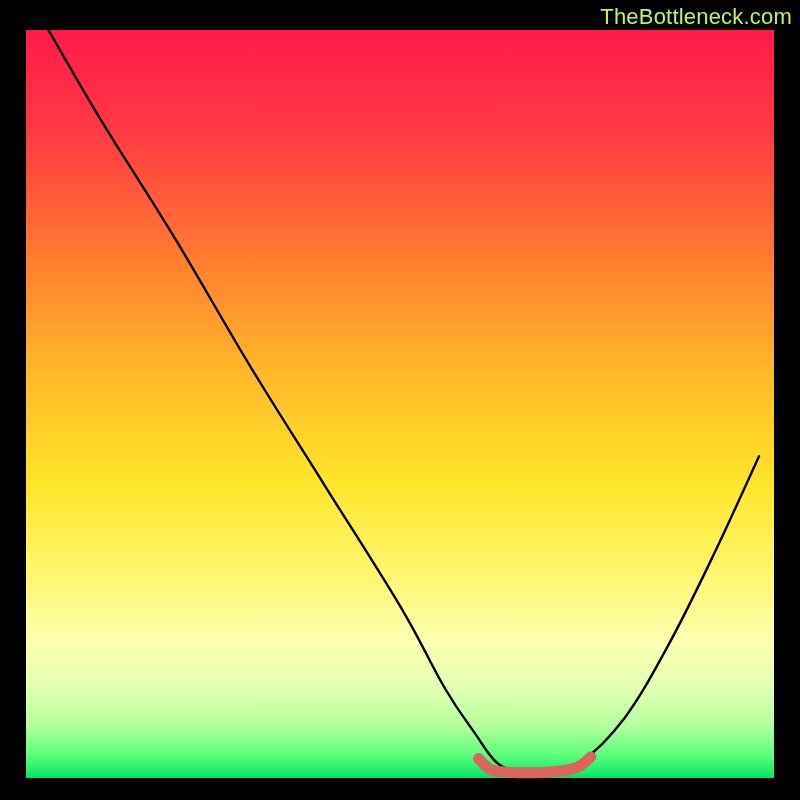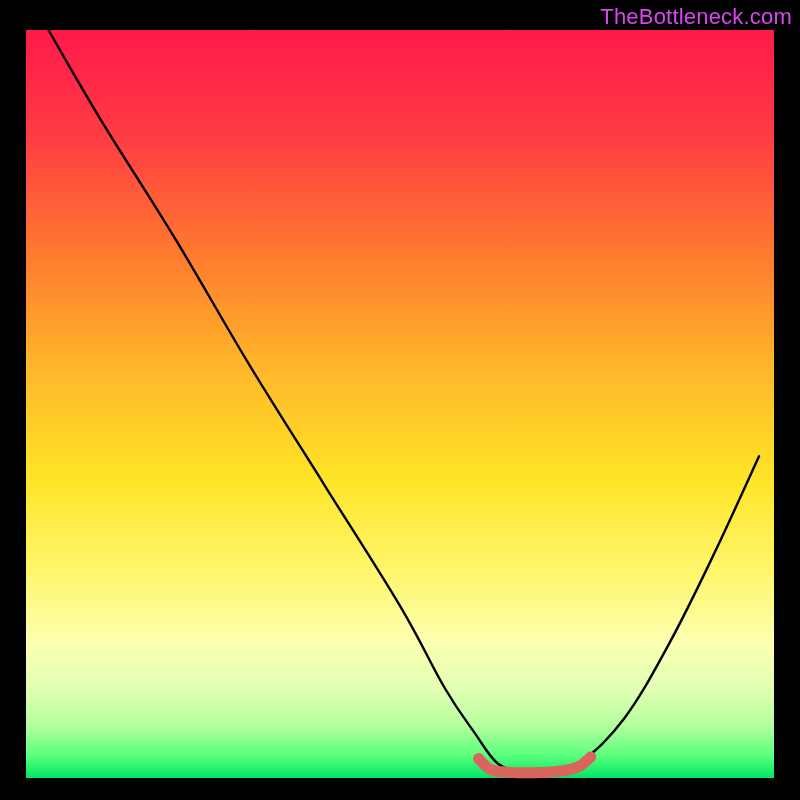--- a/index.html
+++ b/index.html
@@ -15,21 +15,21 @@
     width: 800px;
     height: 800px;
     background: #000;
   }
   .watermark {
     position: absolute;
     top: 4px;
     right: 8px;
     font-family: Arial, Helvetica, sans-serif;
     font-size: 22px;
-    color: #d946ef;
+    color: #bef264;
     font-weight: 500;
     z-index: 10;
     letter-spacing: 0.2px;
   }
   svg.plot {
     position: absolute;
     left: 0;
     top: 0;
   }
 </style>

